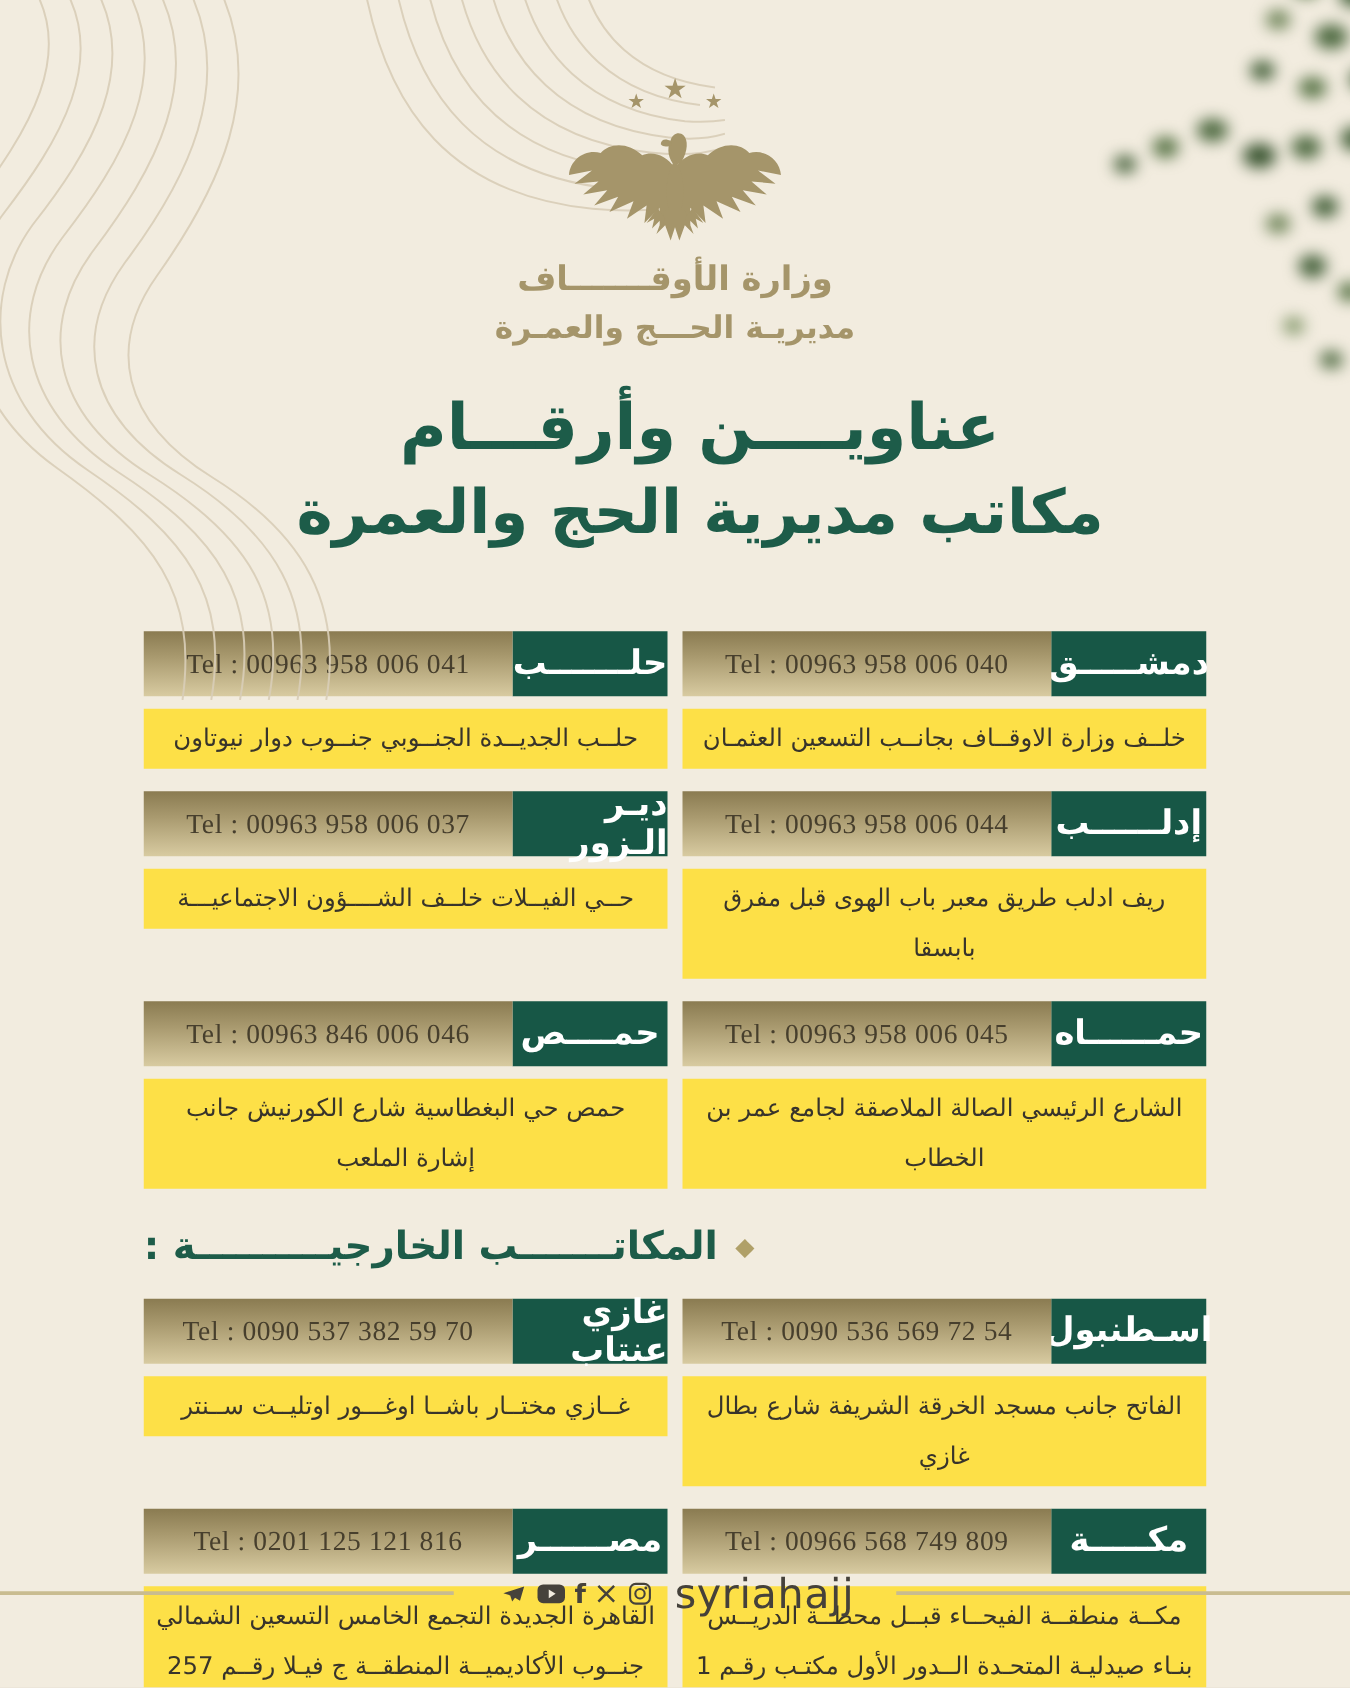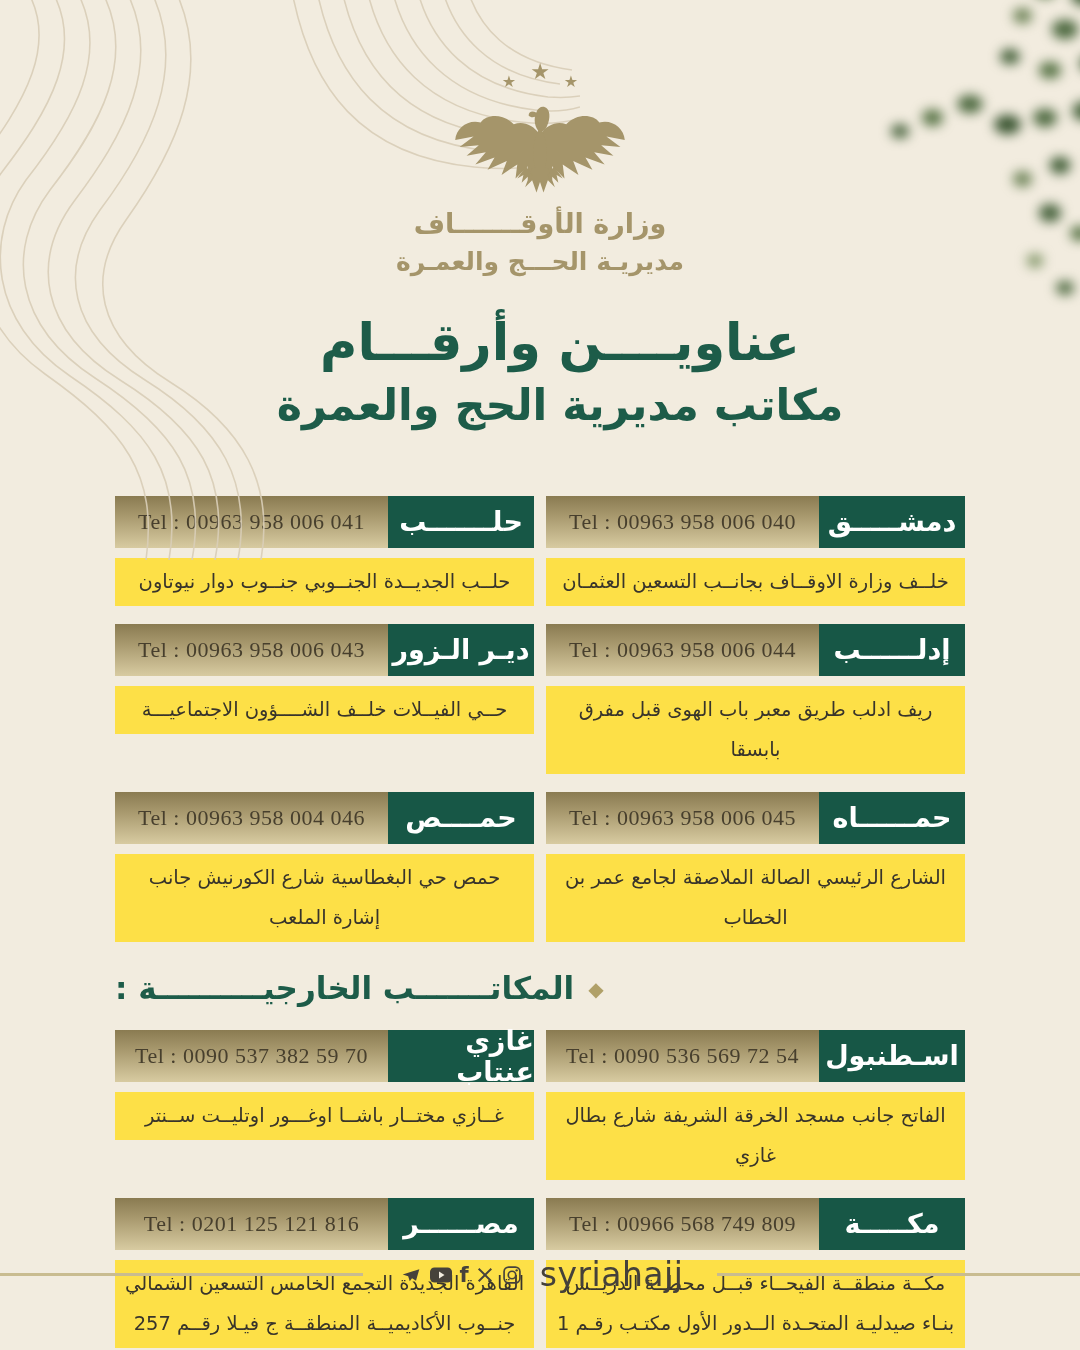--- a/index.html
+++ b/index.html
@@ -43,27 +43,27 @@
   .stars { height:26px; line-height:26px; }
   .stars span { display:inline-block; color:#a5956a; }
   .star-s { font-size:16px; transform:translateY(3px); margin:0 14px; }
   .star-m { font-size:22px; transform:translateY(-5px); }
   .eagle-wrap { margin-top:-6px; }
   .logo-ministry   { font-size:27px; font-weight:bold; letter-spacing:.5px; margin-top:2px; }
   .logo-directorate{ font-size:25px; font-weight:bold; margin-top:8px; }
   
   .main-title { margin-top:36px; text-align:center; color:#1d5c49; font-weight:bold; direction:rtl;padding-left:40px; }
   .main-title .t1 { font-size:51px; line-height:1.2; }
-  .main-title .t2 { font-size:43px; line-height:1.5; }
+  .main-title .t2 { font-size:49px; line-height:1.5; }
   
   .cards { width:850px; margin:58px auto 0; direction:rtl; }
   .grid { display:grid; grid-template-columns:1fr 1fr; column-gap:12px; row-gap:18px; }
   .card-head { display:flex; height:52px; }
   .city {
-    width:146px; background:#175746; color:#ffffff;
+    width:124px; background:#175746; color:#ffffff;
     display:flex; align-items:center; justify-content:center;
     font-size:27px; font-weight:bold;
   }
   .tel {
     flex:1; direction:ltr;
     background:linear-gradient(to bottom, #8a7b51 0%, #a99a6f 40%, #d8cba1 100%);
     color:#473f2d; display:flex; align-items:center; justify-content:center;
     font-family:"Liberation Serif", serif; font-size:22px; letter-spacing:.5px;
   }
   .addr {
@@ -177,37 +177,37 @@
         <div class="card-head">
           <div class="city">إدلــــــب</div>
           <div class="tel">Tel : 00963 958 006 044</div>
         </div>
         <div class="addr">ريف ادلب طريق معبر باب الهوى قبل مفرق بابسقا</div>
       </div>
 
       <div>
         <div class="card-head">
           <div class="city">ديـر الـزور</div>
-          <div class="tel">Tel : 00963 958 006 043</div>
+          <div class="tel">Tel : 00963 958 006 037</div>
         </div>
         <div class="addr">حــي الفيــلات خلــف الشــــؤون الاجتماعيـــة</div>
       </div>
 
       <div>
         <div class="card-head">
           <div class="city">حمــــــاه</div>
           <div class="tel">Tel : 00963 958 006 045</div>
         </div>
         <div class="addr">الشارع الرئيسي الصالة الملاصقة لجامع عمر بن الخطاب</div>
       </div>
 
       <div>
         <div class="card-head">
           <div class="city">حمــــص</div>
-          <div class="tel">Tel : 00963 958 004 046</div>
+          <div class="tel">Tel : 00963 846 006 046</div>
         </div>
         <div class="addr">حمص حي البغطاسية شارع الكورنيش جانب إشارة الملعب</div>
       </div>
     </div>
 
     <div class="section-head">
       <span class="diamond">◆</span><span>المكاتـــــــب الخارجيــــــــــة :</span>
     </div>
 
     <div class="grid">

